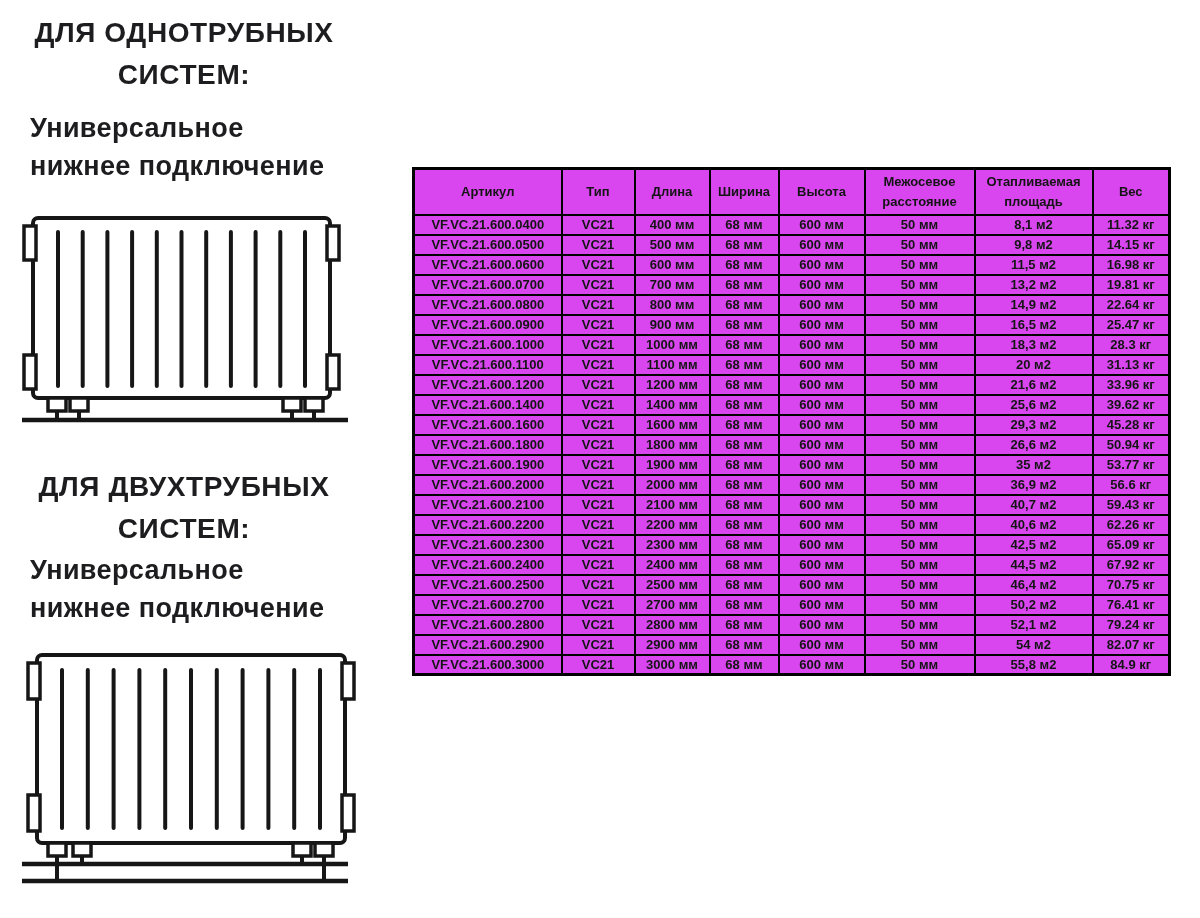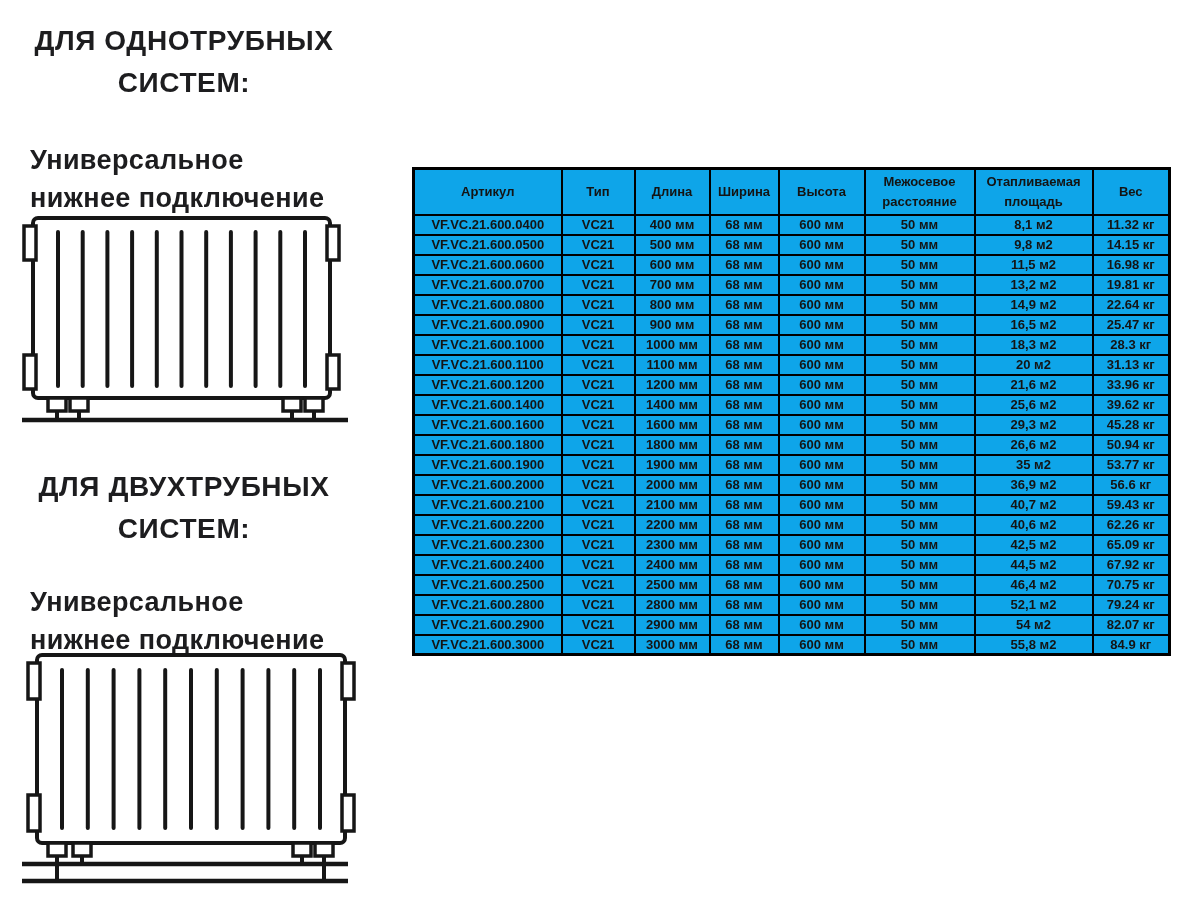--- a/index.html
+++ b/index.html
@@ -9,36 +9,36 @@
 
   
   .section-title {
     position:absolute; left:8px; width:352px;
     font-size:28px; font-weight:bold; letter-spacing:.6px;
     line-height:1.5; text-align:center; color:#1d1d1f;
   }
   .section-sub {
     position:absolute; left:30px; width:345px;
     font-size:27px; font-weight:bold; letter-spacing:.4px;
-    line-height:1.4; text-align:left; color:#1d1d1f;margin-top:32px;
-  }
-  .t1 { top:20px; }
+    line-height:1.4; text-align:left; color:#1d1d1f;
+  }
+  .t1 { top:12px; }
   .s1 { top:110px; }
   .t2 { top:466px; }
   .s2 { top:552px; }
 
   .diagram { position:absolute; left:14px; }
   .diagram-1 { top:214px; }
   .diagram-2 { top:645px; }
 
   
   .spec-table-wrap { position:absolute; left:412px; top:167px; }
   table.spec {
     border-collapse:collapse; table-layout:fixed; width:756px;
-    border:3px solid #000; background:#0ea5e9;
+    border:3px solid #000; background:#d946ef;
   }
   table.spec th, table.spec td {
     border:2px solid #000; text-align:center; vertical-align:middle;
     color:#141414; overflow:hidden; white-space:normal;
   }
   table.spec th {
     height:46px; font-size:13px; font-weight:bold; line-height:1.5; padding:1px 3px;
   }
   table.spec td {
     height:20px; font-size:13px; font-weight:bold; padding:1px 2px;
@@ -353,20 +353,30 @@
             <td>VF.VC.21.600.2500</td>
             <td>VC21</td>
             <td>2500 мм</td>
             <td>68 мм</td>
             <td>600 мм</td>
             <td>50 мм</td>
             <td>46,4 м2</td>
             <td>70.75 кг</td>
           </tr>
           <tr>
+            <td>VF.VC.21.600.2700</td>
+            <td>VC21</td>
+            <td>2700 мм</td>
+            <td>68 мм</td>
+            <td>600 мм</td>
+            <td>50 мм</td>
+            <td>50,2 м2</td>
+            <td>76.41 кг</td>
+          </tr>
+          <tr>
             <td>VF.VC.21.600.2800</td>
             <td>VC21</td>
             <td>2800 мм</td>
             <td>68 мм</td>
             <td>600 мм</td>
             <td>50 мм</td>
             <td>52,1 м2</td>
             <td>79.24 кг</td>
           </tr>
           <tr>

